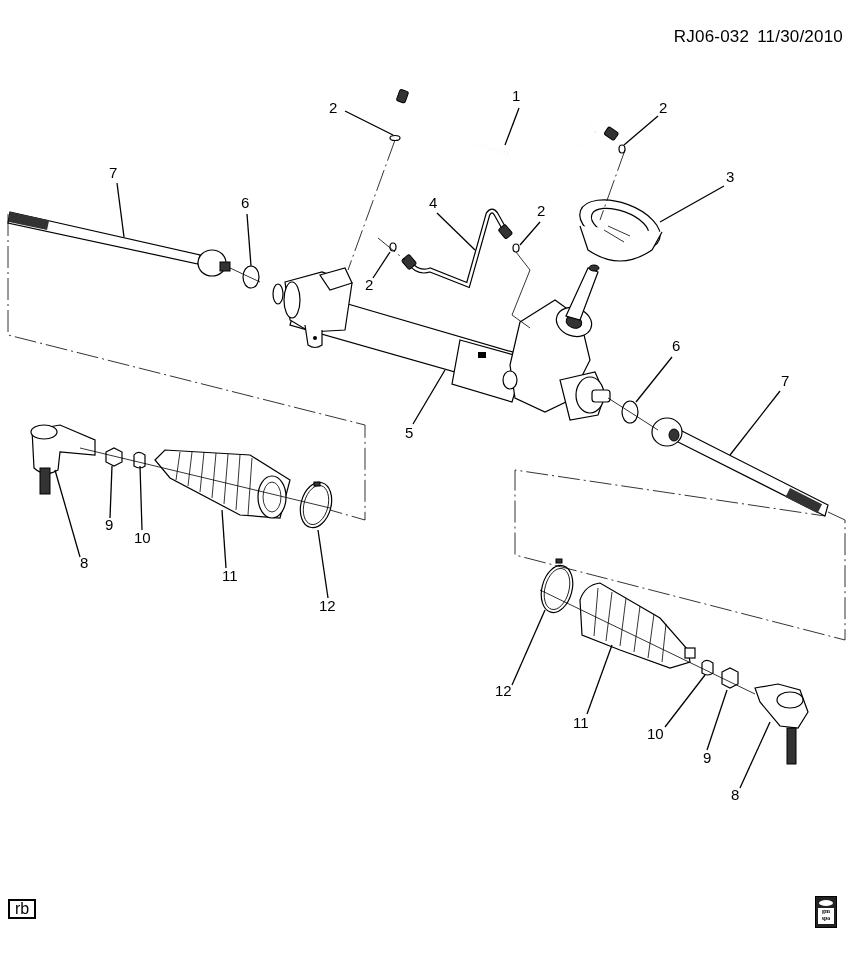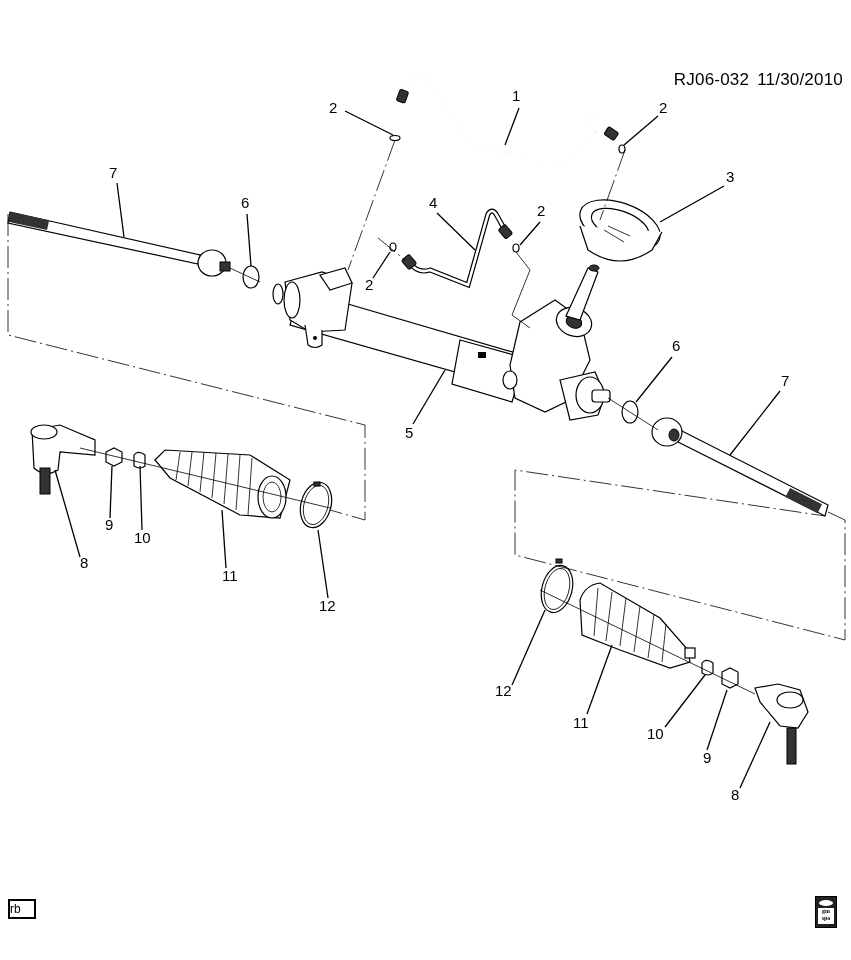--- a/index.html
+++ b/index.html
@@ -1,21 +1,21 @@
 <!DOCTYPE html>
 <html><head>
 <meta charset="utf-8">
 <style>
   html,body{margin:0;padding:0;background:#fff;}
   body{width:851px;height:960px;position:relative;overflow:hidden;font-family:"Liberation Sans",sans-serif;color:#000;}
   #diagram{position:absolute;left:0;top:0;width:851px;height:960px;}
-  .hdr{position:absolute;top:27px;right:8px;font-size:17px;letter-spacing:0.2px;white-space:nowrap;margin-top:43px;}
+  .hdr{position:absolute;top:27px;right:8px;font-size:17px;letter-spacing:0.2px;white-space:nowrap;}
   .hdr span{margin-left:8px;}
   .callout{font-family:"Liberation Sans",sans-serif;font-size:15px;fill:#000;}
-  .rb{position:absolute;left:8px;top:899px;width:24px;height:16px;border:2px solid #000;font-size:12px;line-height:16px;text-align:left;}
+  .rb{position:absolute;left:8px;top:899px;width:24px;height:16px;border:2px solid #000;font-size:16px;line-height:16px;text-align:center;}
   .gmspo{position:absolute;left:815px;top:896px;width:20px;height:30px;background:#222;border:1px solid #000;}
   .gmspo .oval{position:absolute;left:3px;top:3px;width:14px;height:6px;background:#fff;border-radius:50%;}
   .gmspo .txt{position:absolute;left:2px;top:11px;width:16px;height:16px;background:#fff;font-family:"Liberation Serif",serif;font-size:6px;line-height:7px;text-align:center;font-weight:bold;}
   .ln{stroke:#000;stroke-width:1.3;fill:none;}
   .thin{stroke:#000;stroke-width:0.8;fill:none;}
   .dash{stroke:#000;stroke-width:0.8;fill:none;stroke-dasharray:22 4 2 4;}
   .part{stroke:#000;stroke-width:1.2;fill:#fff;}
   .dark{fill:#333;stroke:#000;stroke-width:1;}
 </style>
 </head>

